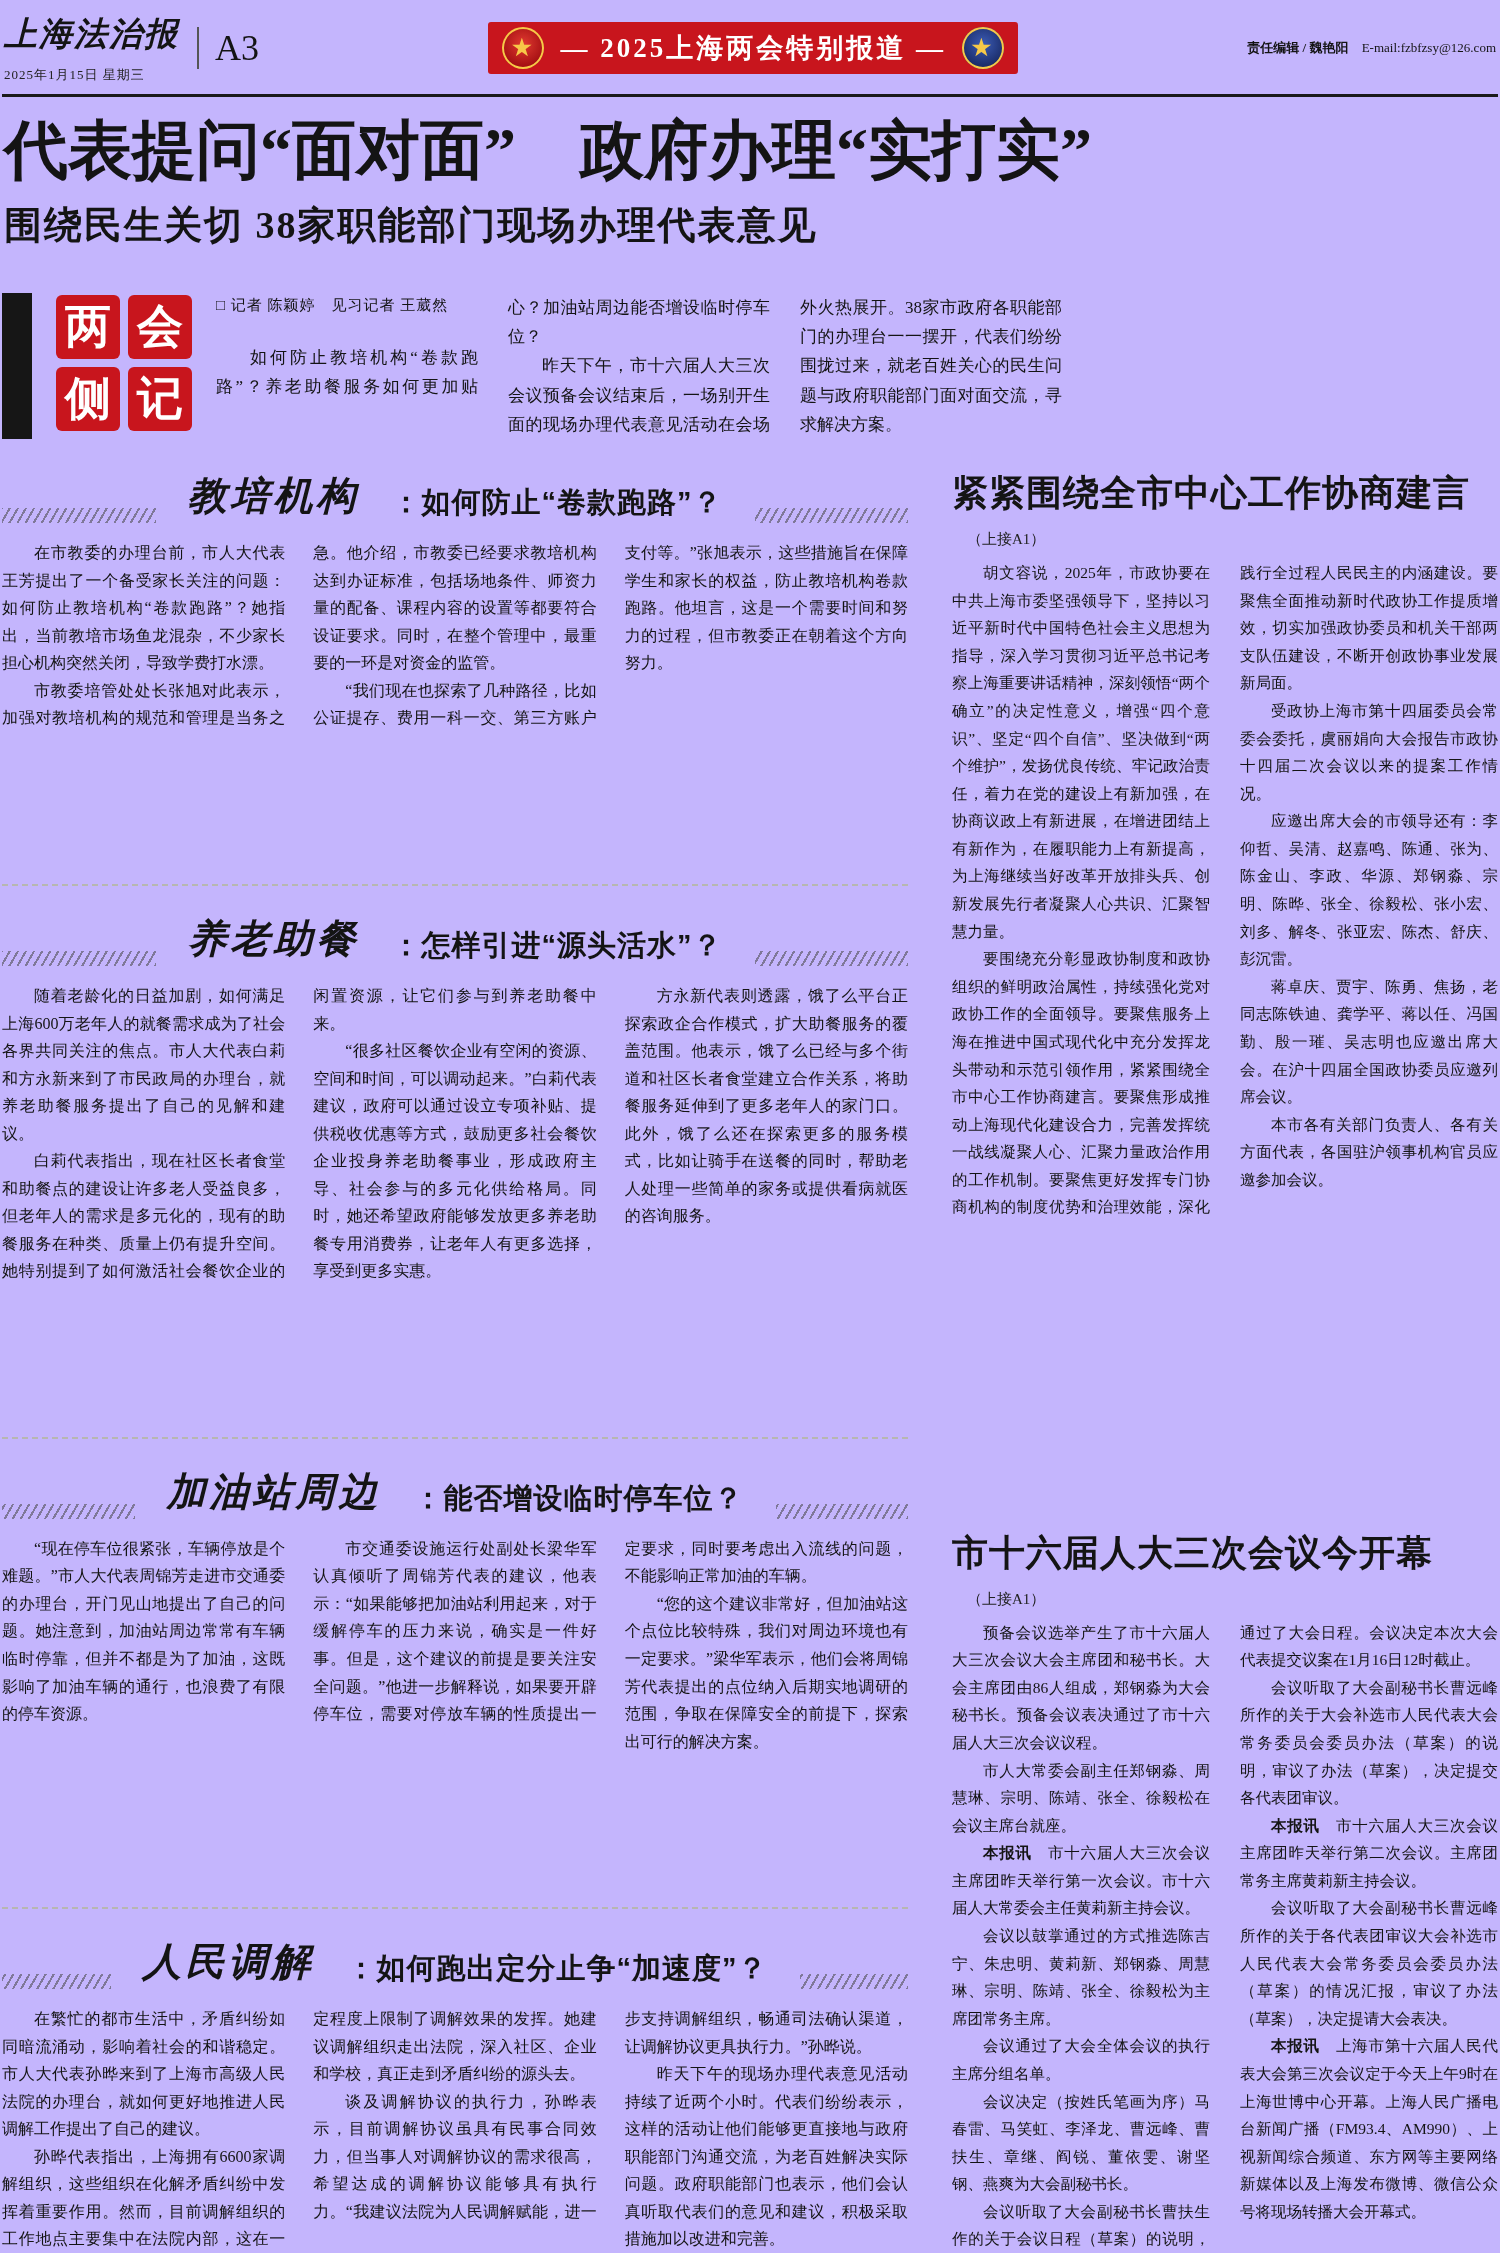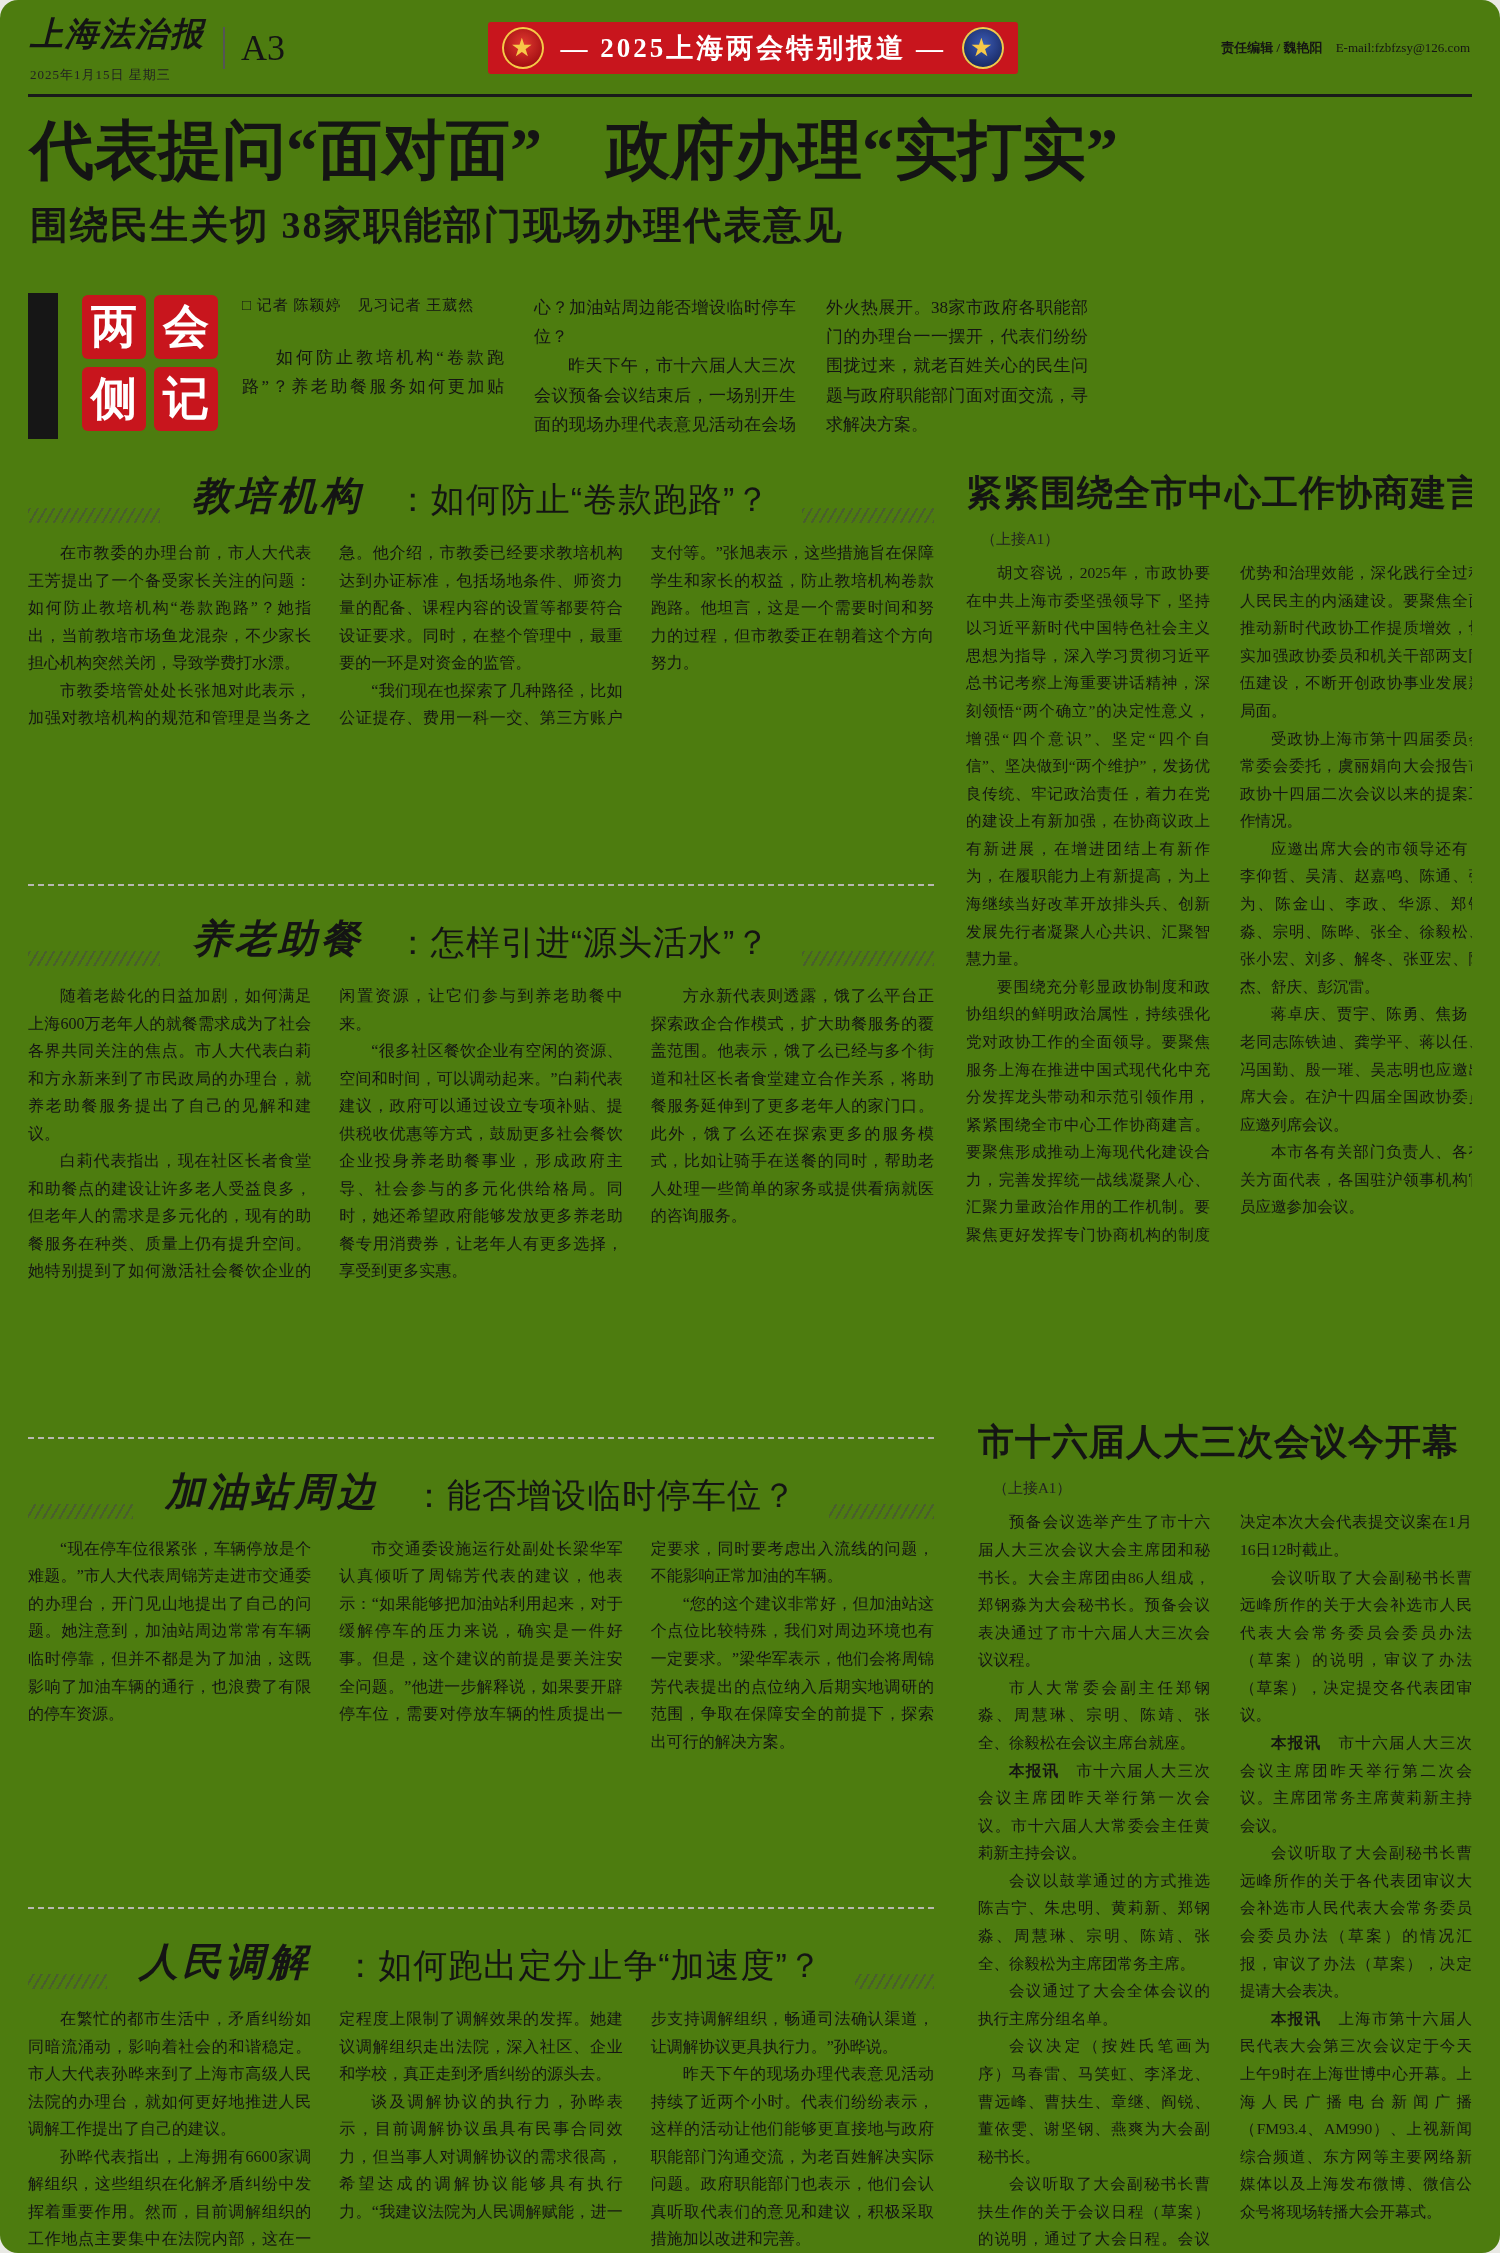--- a/index.html
+++ b/index.html
@@ -1,21 +1,21 @@
 <!DOCTYPE html>
 <html style="--accent: #c8151d; --ink: #141414;"><head>
 <meta charset="utf-8">
 <style>
   * { margin:0; padding:0; box-sizing:border-box; }
   :root { --accent:#c8151d; --ink:#141414; }
   html,body { background:#e9e9e4; }
   .page {
-    width:1500px; height:2253px; margin:0 auto; background:#4d7c0f; color:var(--ink);
+    width:1500px; height:2253px; margin:0 auto; background:#c4b5fd; color:var(--ink);
     font-family:"Liberation Serif","DejaVu Serif",serif;
-    overflow:hidden; padding:10px 28px 0; display:flex; flex-direction:column;border-radius:18px;
+    overflow:hidden; padding:10px 2px 0; display:flex; flex-direction:column;
   }
 
   
   .header { display:flex; align-items:center; gap:18px; padding:2px 2px 10px; border-bottom:3px solid #1a1a1a; }
   .masthead-group { flex:none; }
   .masthead { font-size:33px; font-weight:900; font-style:italic; letter-spacing:2px; }
   .date { font-size:13px; margin-top:9px; letter-spacing:1px; color:#222; }
   .pageno { font-size:36px; font-weight:400; padding-left:16px; border-left:2px solid #555; flex:none; }
   .banner-wrap { flex:1; display:flex; justify-content:center; }
   .banner { display:flex; align-items:center; gap:16px; background:var(--accent); color:#fff;
@@ -43,21 +43,21 @@
   .para { text-indent:2em; }
 
   
   .content { flex:1; min-height:0; display:flex; gap:44px; padding-top:26px; overflow:hidden; }
 
   .left-col { width:906px; flex:none; display:flex; flex-direction:column; justify-content:space-between; }
   .section + .section { border-top:2px dashed #b7b7b0; padding-top:26px; }
   .sec-head { display:flex; align-items:flex-end; gap:32px; margin-bottom:16px; }
   .hatch { flex:1; height:15px; background:repeating-linear-gradient(-60deg, rgba(70,70,70,.55) 0 2px, transparent 2px 7px); }
   .sec-title-script { font-size:39px; font-weight:900; font-style:italic; letter-spacing:4px; flex:none; }
-  .sec-title-rest { font-size:34px; font-weight:400; font-family:"Liberation Sans","DejaVu Sans",sans-serif; flex:none; letter-spacing:1px; }
+  .sec-title-rest { font-size:29px; font-weight:700; font-family:"Liberation Sans","DejaVu Sans",sans-serif; flex:none; letter-spacing:1px; }
   .sec-body { column-count:3; column-gap:28px; font-size:16px; line-height:1.72; text-align:justify; }
 
   .right-col { flex:1; min-width:0; display:flex; flex-direction:column; justify-content:space-between;align-items:center; }
   .r-article-title { font-size:36px; font-weight:900; letter-spacing:1px; margin-bottom:12px; white-space:nowrap; }
   .jump { font-size:15px; margin:2px 0 10px; text-indent:1em; color:#222; }
   .r-body { column-count:2; column-gap:30px; font-size:15.5px; line-height:1.78; text-align:justify; }
   .r-body b, .sec-body b { font-weight:900; }
   .r-article + .r-article { margin-top:46px; }
 </style>
 </head>

